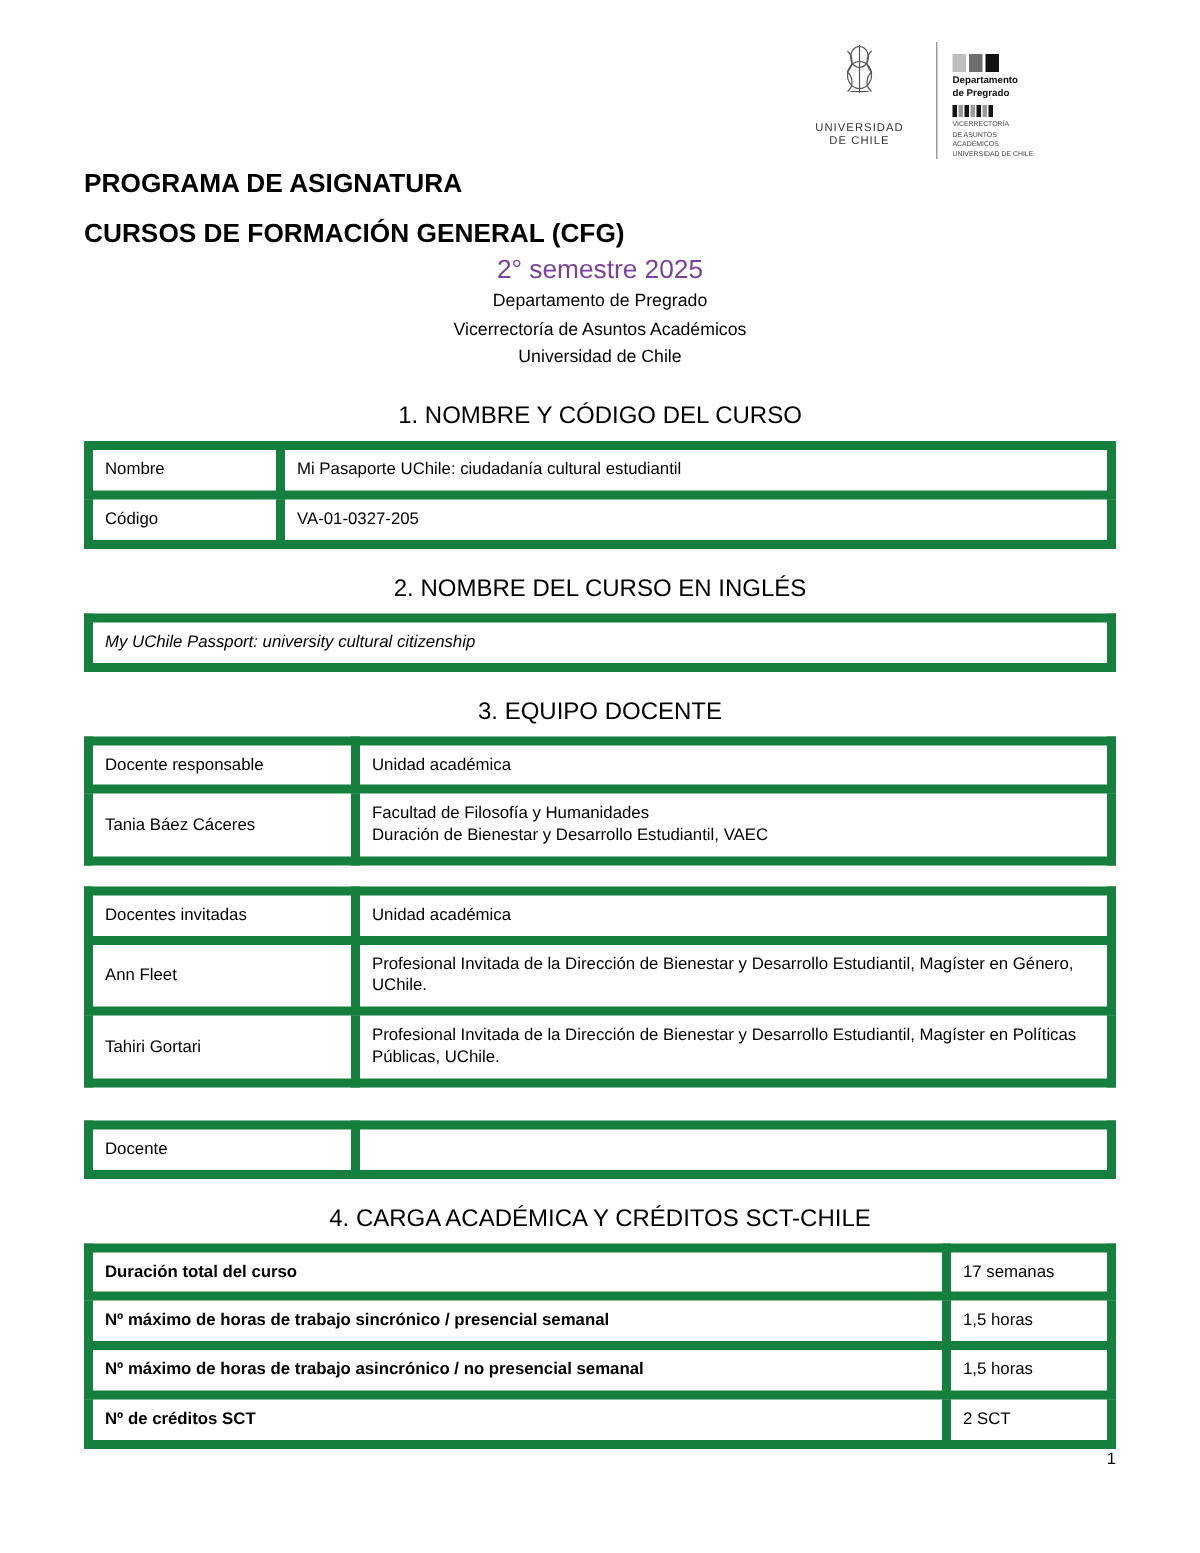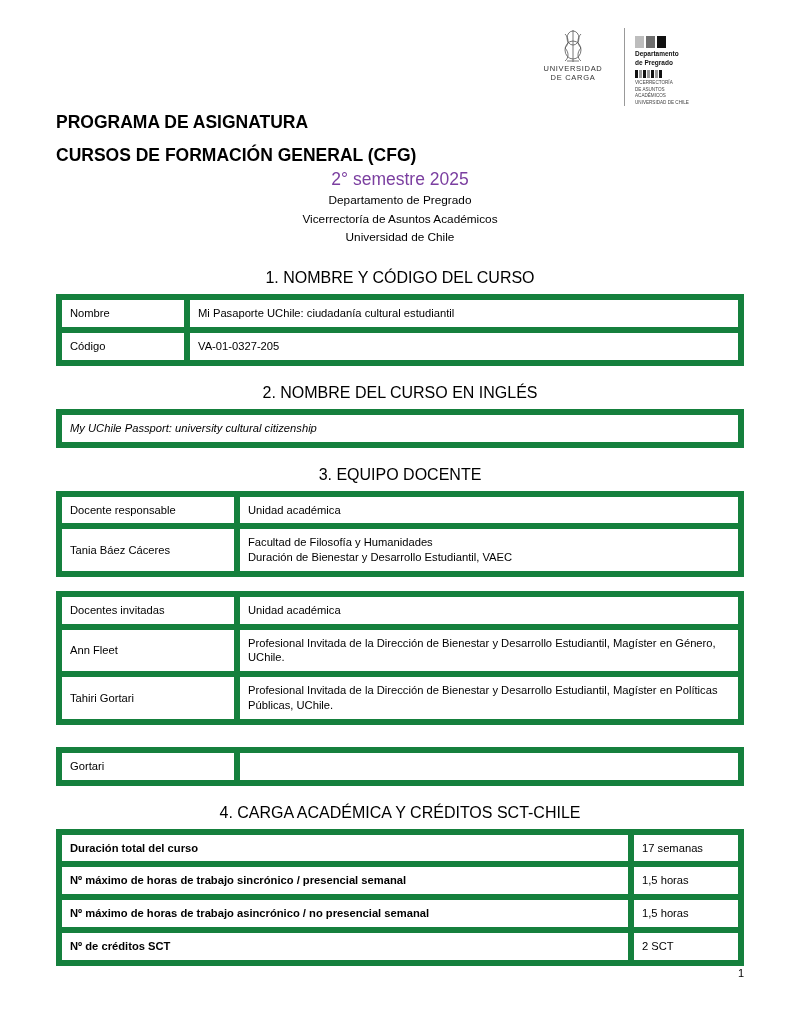--- a/index.html
+++ b/index.html
@@ -41,21 +41,21 @@
   }
   .logo-uchile .crest {
     width: 30px;
     height: 36px;
     position: relative;
   }
   .logo-uchile .crest svg { display:block; }
   .logo-uchile .l1 {
     font-size: 7.5px;
     letter-spacing: 0.7px;
-    margin-top: 0;
+    margin-top: 16px;
     color: #333;
     white-space: nowrap;
   }
   .logo-uchile .l2 {
     font-size: 7.5px;
     letter-spacing: 0.7px;
     color: #333;
     white-space: nowrap;
   }
   .logo-dep {
@@ -172,21 +172,21 @@
             <path d="M15 2 L15 34"></path>
             <path d="M7 6 C11 10, 11 16, 7 20 C11 24, 11 30, 7 33"></path>
             <path d="M23 6 C19 10, 19 16, 23 20 C19 24, 19 30, 23 33"></path>
             <ellipse cx="15" cy="10" rx="6" ry="7"></ellipse>
             <ellipse cx="15" cy="22" rx="8" ry="9"></ellipse>
             <path d="M9 33 L21 33"></path>
           </g>
         </svg>
       </div>
       <div class="l1">UNIVERSIDAD</div>
-      <div class="l2">DE CARGA</div>
+      <div class="l2">DE CHILE</div>
     </div>
 
     <div class="logo-dep">
       <div class="mark">
         <span class="sq light"></span>
           <span class="sq mid"></span>
           <span class="sq"></span>
       </div>
       <div class="t1">Departamento</div>
       <div class="t1">de Pregrado</div>
@@ -276,21 +276,21 @@
         <td>Profesional Invitada de la Dirección de Bienestar y Desarrollo Estudiantil, Magíster en Políticas Públicas, UChile.</td>
       </tr>
     </tbody>
   </table>
 
   <div class="gap-md"></div>
 
   <table class="t tbl-ayudante">
     <tbody>
       <tr>
-        <td class="b">Gortari</td>
+        <td class="b">Docente</td>
         <td></td>
       </tr>
     </tbody>
   </table>
 
   <div class="section-title">4. CARGA ACADÉMICA Y CRÉDITOS SCT-CHILE</div>
   <table class="t tbl-carga">
     <colgroup>
         <col class="c1">
         <col class="c2">

